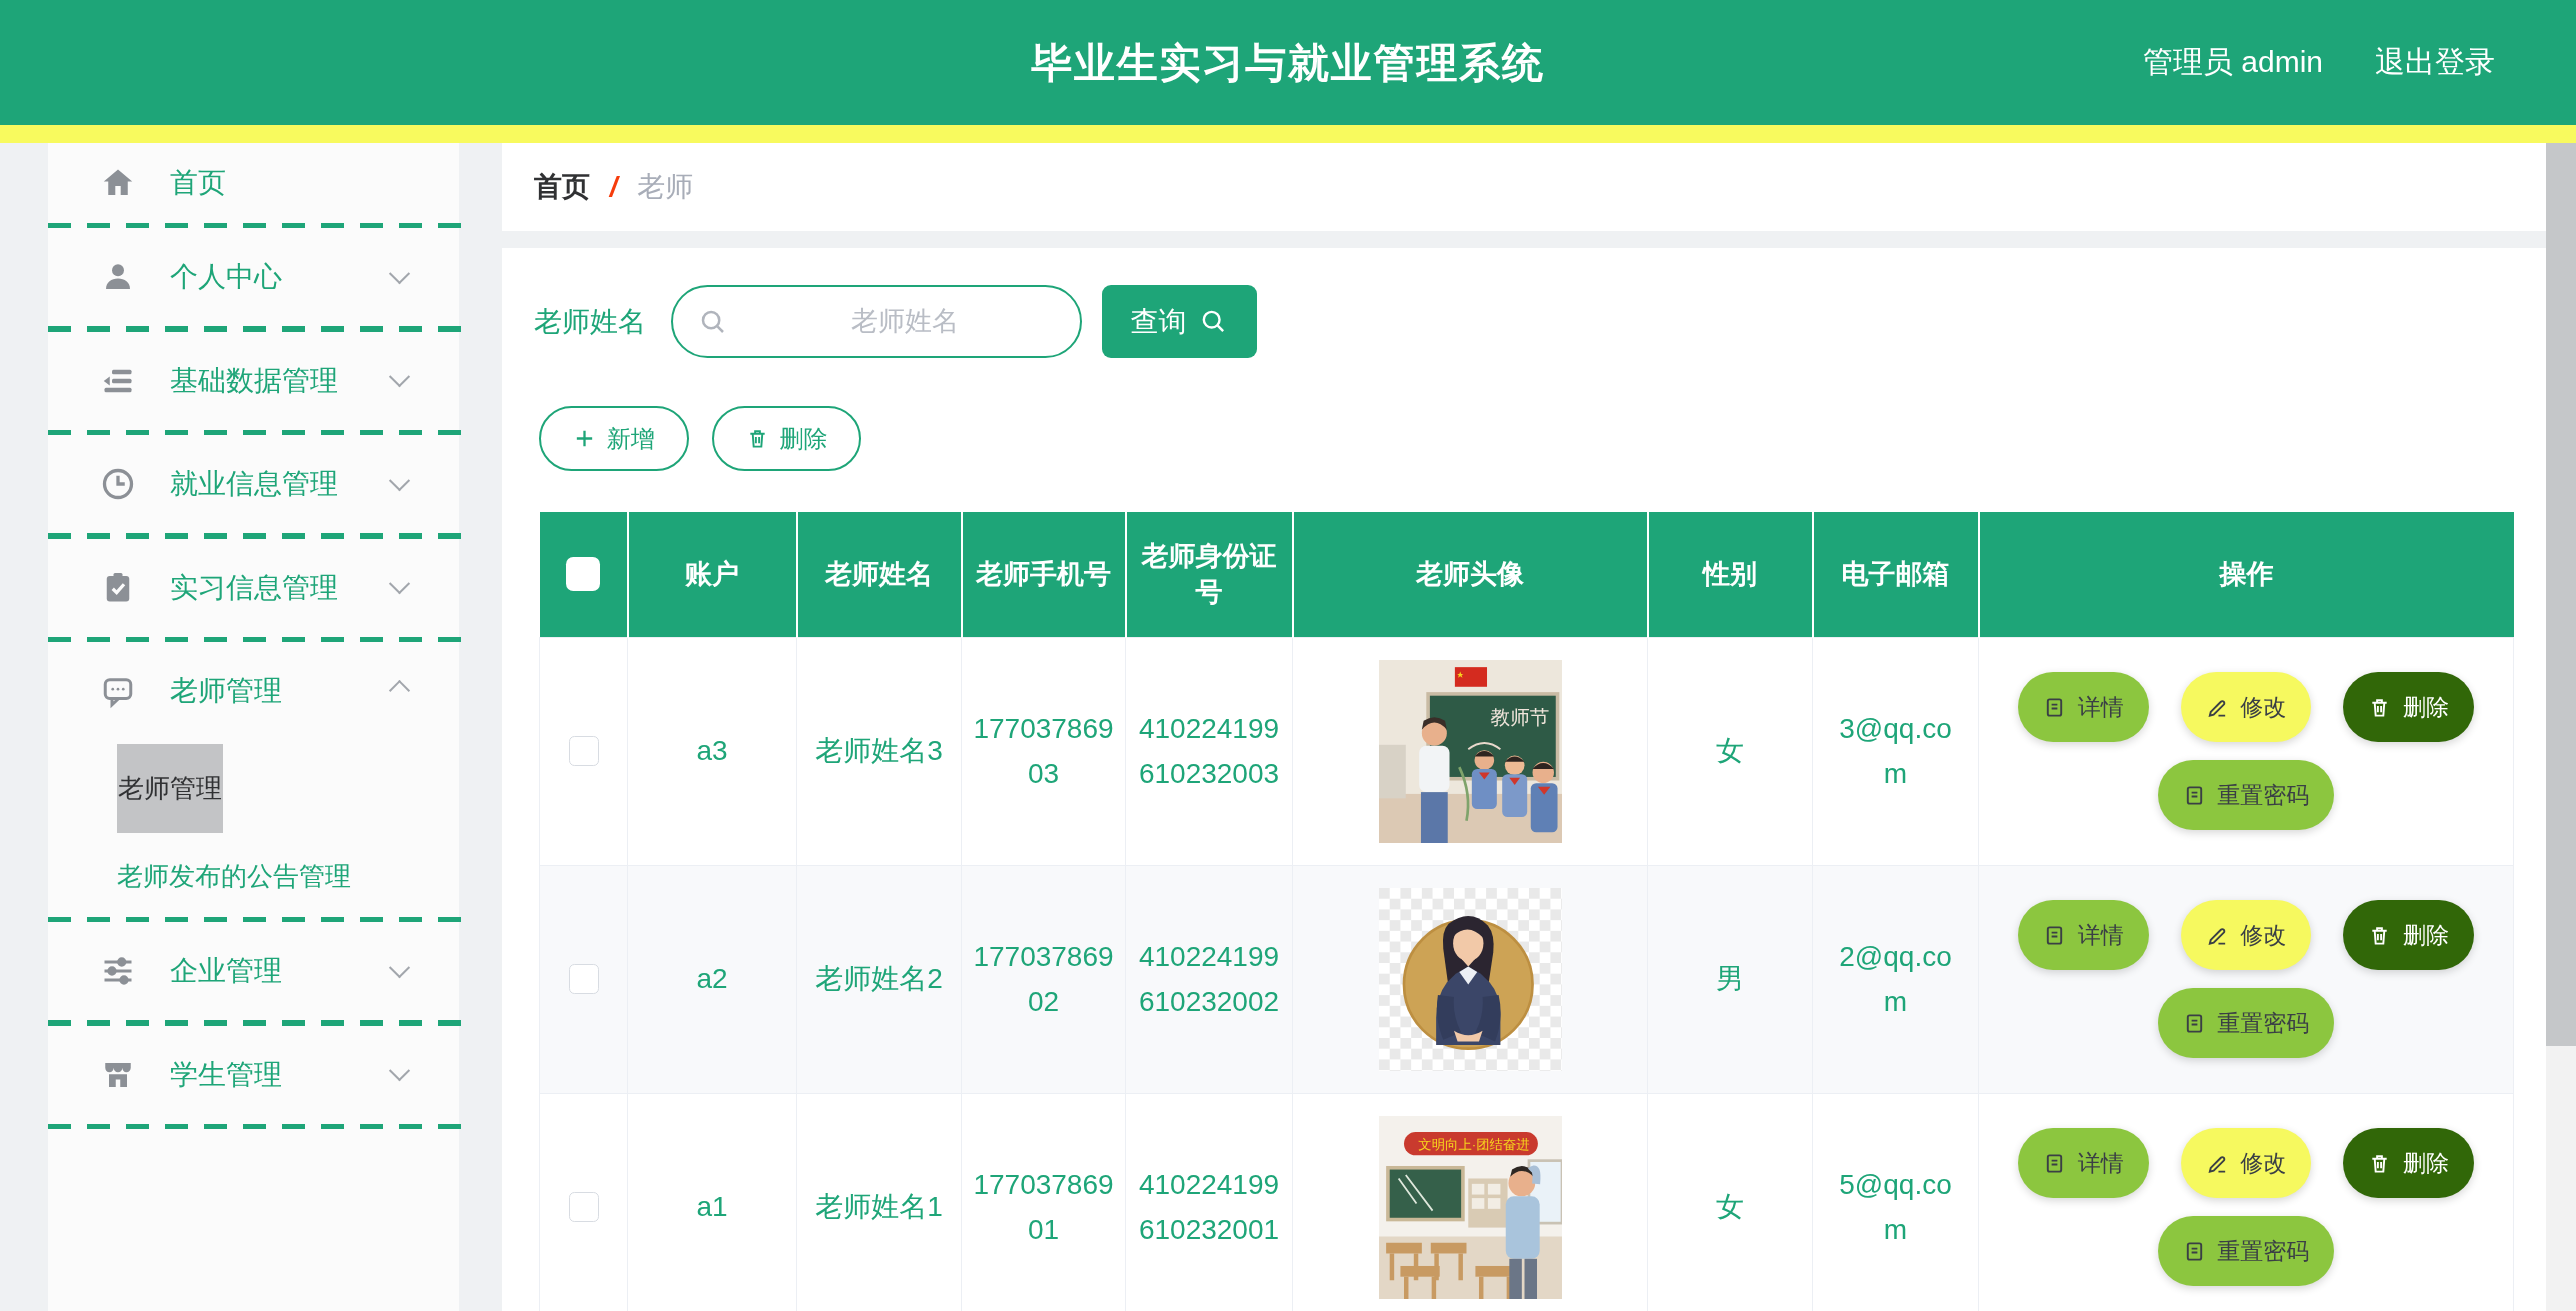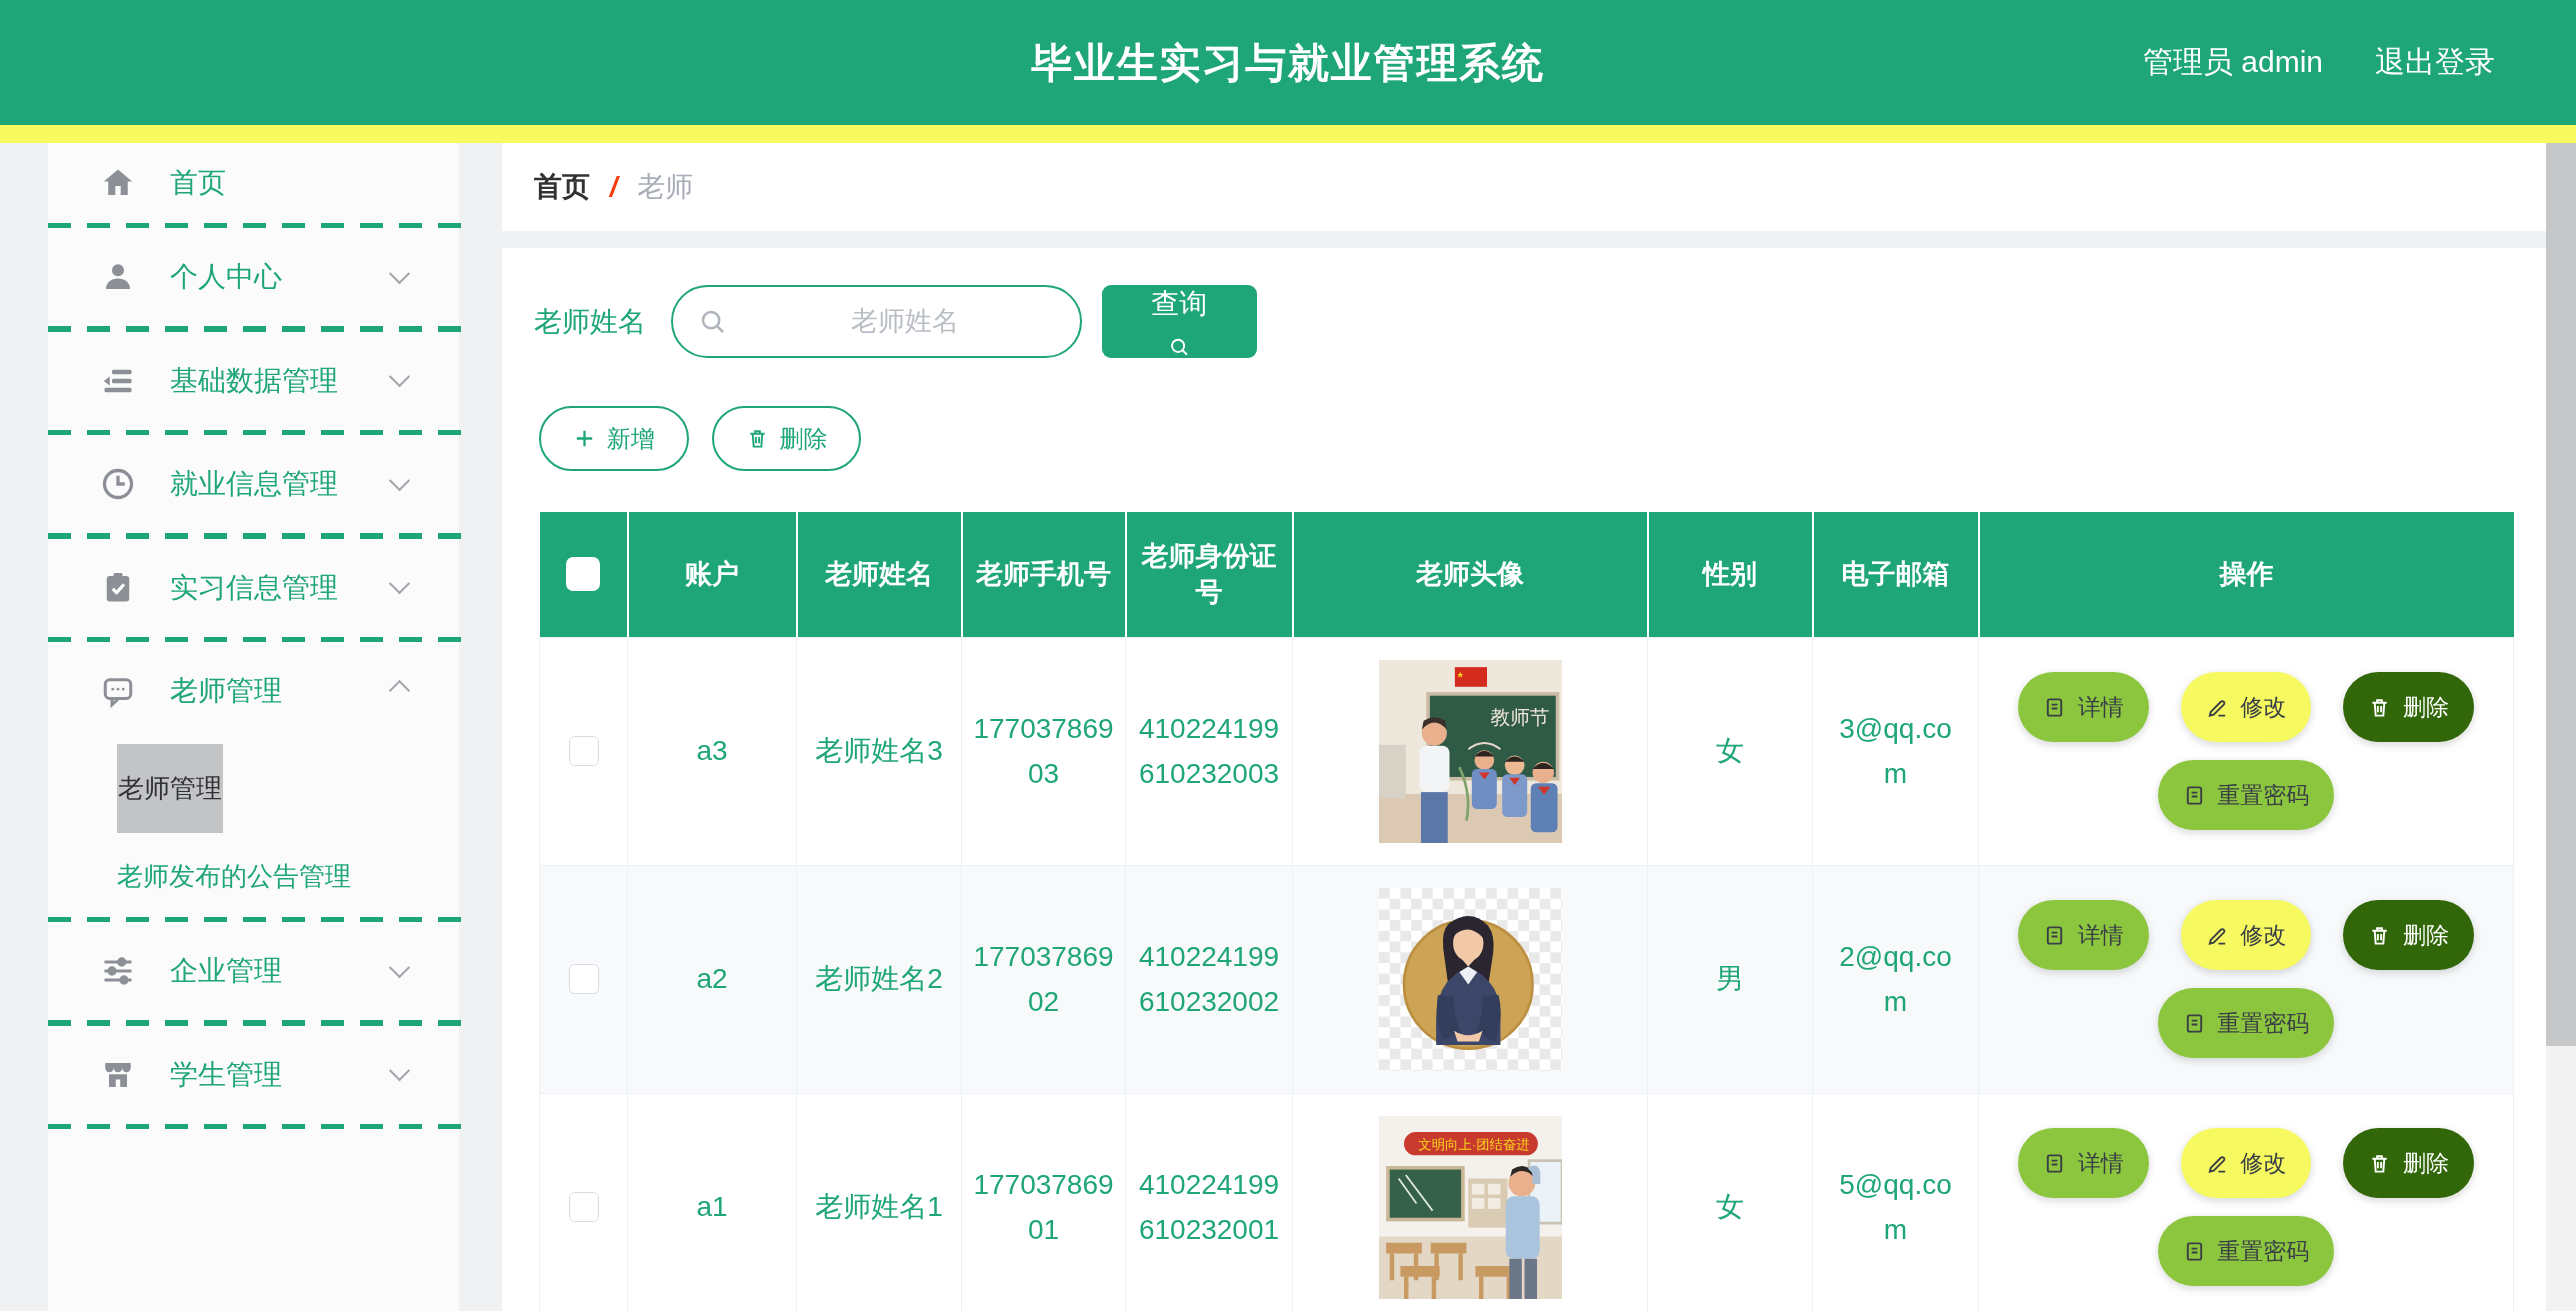--- a/index.html
+++ b/index.html
@@ -50,21 +50,21 @@
   .search-row { display:flex; align-items:center; margin:37px 0 0 32px; height:73px; }
   .search-label { color:#1EA578; font-size:28px; margin-right:25px; }
   .search-pill { width:411px; height:73px; border:2.7px solid #1EA578; border-radius:37px;
     background:#fff; display:flex; align-items:center; padding:0 25px; }
   .search-pill svg { flex:none; }
   .search-pill input { flex:1; border:none; outline:none; font-size:27px; text-align:center;
     color:#333; background:transparent; font-family:inherit; }
   .search-pill input::placeholder { color:#B9BDC5; }
   .query-btn { margin-left:19.7px; width:155px; height:73px; background:#1EA578; color:#fff;
     border:none; border-radius:9px; font-size:28px; display:flex; align-items:center;
-    justify-content:center; gap:12.5px; cursor:pointer; font-family:inherit;flex-direction:column; }
+    justify-content:center; gap:12.5px; cursor:pointer; font-family:inherit; }
 
   
   .toolbar-row { margin:48px 0 0 37px; display:flex; gap:23px; }
   .outline-btn { height:65px; padding:0 32px; background:#fff; border:2.7px solid #1EA578;
     border-radius:33px; color:#1EA578; font-size:24px; display:flex; align-items:center;
     gap:10.7px; cursor:pointer; font-family:inherit; }
 
   
   .table-wrap { margin:41px 0 0 37px; }
   table { border-collapse:collapse; table-layout:fixed; width:1973px; }

